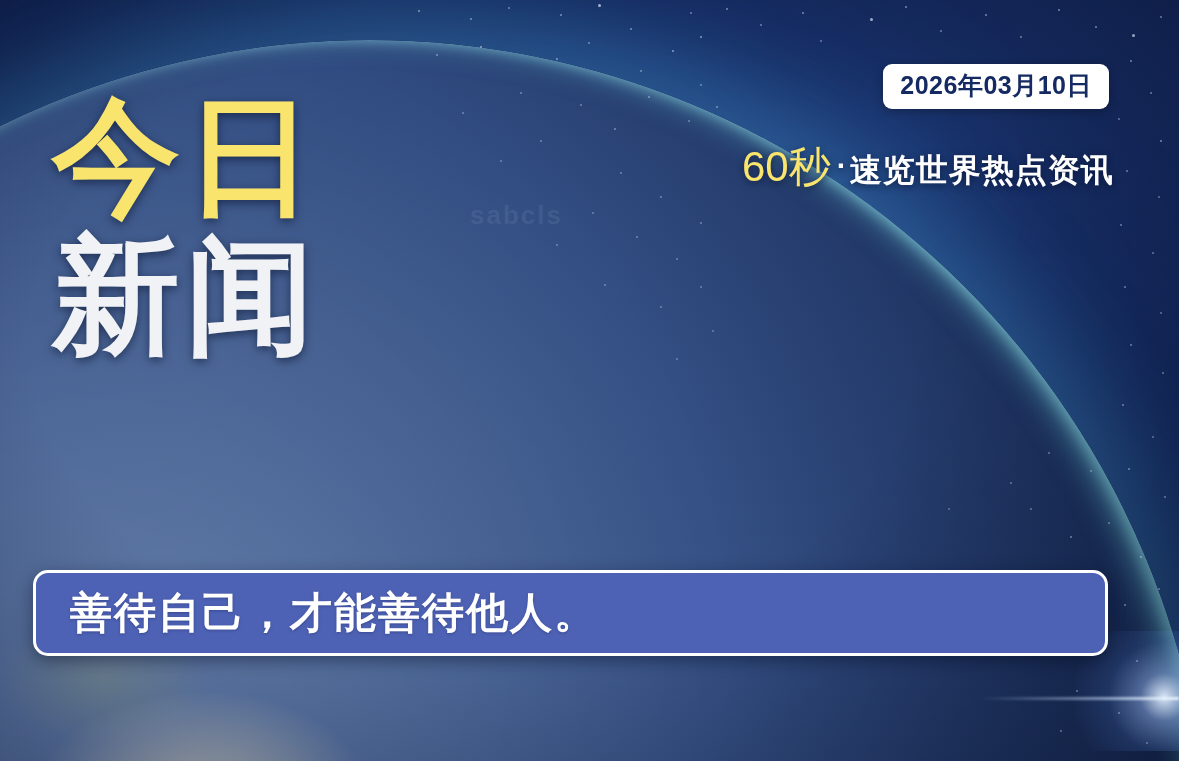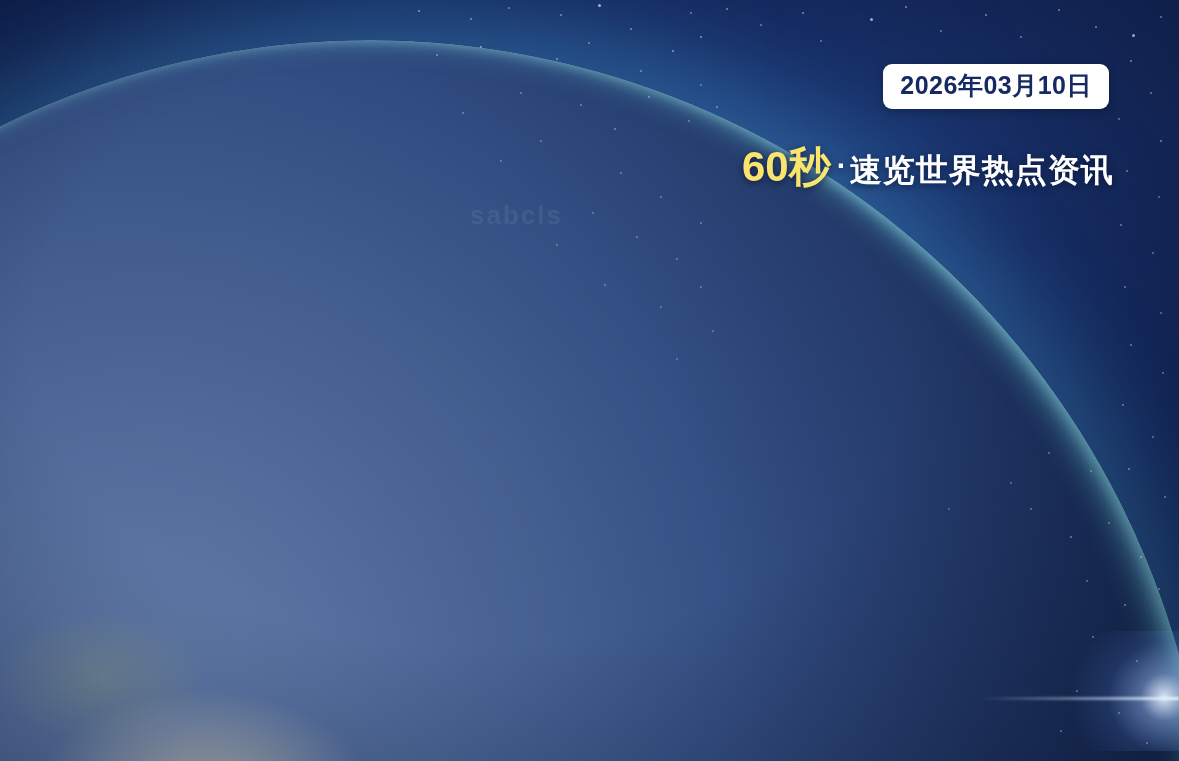--- a/index.html
+++ b/index.html
@@ -161,21 +161,21 @@
   .tagline {
     position: absolute;
     left: 742px;
     top: 139px;
     white-space: nowrap;
     text-shadow: 0 2px 7px rgba(5,12,38,0.6);
   }
   .tagline .sec {
     color: #f9e46e;
     font-size: 42px;
-    font-weight: 700;
+    font-weight: 400;
     letter-spacing: 0px;
   }
   .tagline .dot {
     color: #ffffff;
     font-size: 30px;
     font-weight: 700;
     padding: 0 3px 0 6px;
     position: relative;
     top: -5px;
   }
@@ -367,20 +367,27 @@
       <div class="star" style="left: 676px; top: 358px; width: 2px; height: 2px; opacity: 0.34;"></div>
     </div>
 
   <div class="flare"></div>
   <div class="flare-streak"></div>
 
   <div class="watermark">sabcls</div>
 
   <div class="date-pill">2026年03月10日</div>
 
+  <div class="masthead">
+    <div class="masthead-line top">今日</div>
+    <div class="masthead-line bottom">新闻</div>
+  </div>
 
   <div class="tagline">
     <span class="sec">60秒</span><span class="dot">·</span><span class="rest">速览世界热点资讯</span>
   </div>
 
 
+  <div class="quote-bar">
+    <div class="quote-text">善待自己，才能善待他人。</div>
+  </div>
 
 </div>
 
 </body></html>

